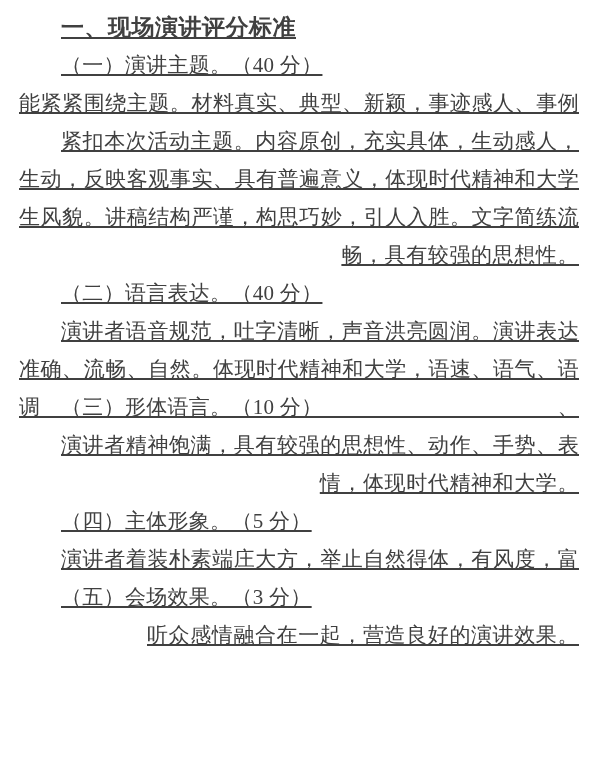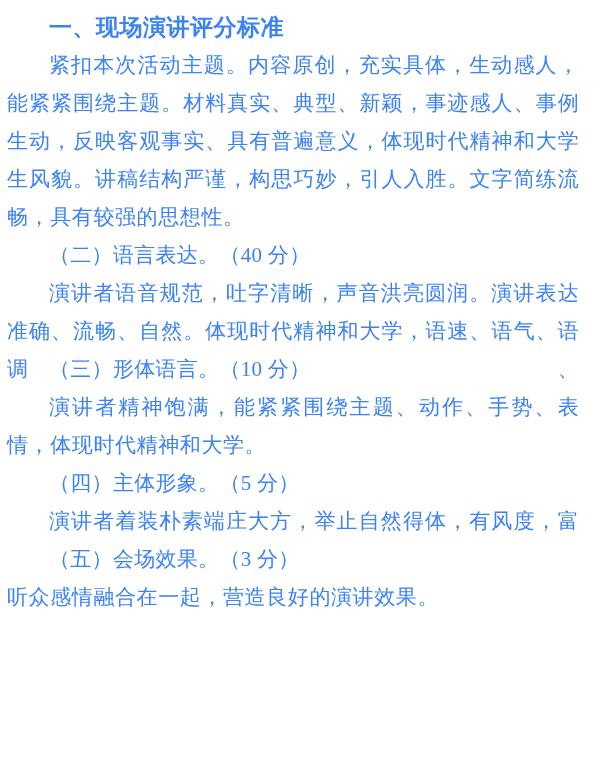--- a/index.html
+++ b/index.html
@@ -9,22 +9,23 @@
   body {
     width: 603px;
     height: 784px;
     background: #ffffff;
     overflow: hidden;
   }
   .doc {
     box-sizing: border-box;
     width: 603px;
     height: 784px;
-    padding: 8px 24px 0 7px;
-    color: #3b82f6;
+    padding: 8px 24px 0 19px;
+    color: #404040;
+    text-decoration: underline;
   }
   .line {
     height: 38px;
     line-height: 38px;
     font-family: "Liberation Serif", serif;
     font-size: 21px;
     letter-spacing: 0.3px;
     margin: 0;
     overflow: visible;
   }
@@ -40,43 +41,44 @@
   }
   .first {
     text-indent: 42px;
   }
   .full {
     text-align: justify;
     text-align-last: justify;
     word-break: break-all;
   }
   .last {
-    text-align: left;
+    text-align: right;
     letter-spacing: 0.6px;
   }
 </style>
 </head>
 <body>
 
 <div class="doc">
 
   <h1 class="line title">一、现场演讲评分标准</h1>
 
+  <div class="line sub">（一）演讲主题。（40 分）</div>
+  <div class="line full">能紧紧围绕主题。材料真实、典型、新颖，事迹感人、事例</div>
   <div class="line full first">紧扣本次活动主题。内容原创，充实具体，生动感人，</div>
-  <div class="line full">能紧紧围绕主题。材料真实、典型、新颖，事迹感人、事例</div>
   <div class="line full">生动，反映客观事实、具有普遍意义，体现时代精神和大学</div>
   <div class="line full">生风貌。讲稿结构严谨，构思巧妙，引人入胜。文字简练流</div>
   <div class="line last">畅，具有较强的思想性。</div>
 
   <div class="line sub">（二）语言表达。（40 分）</div>
   <div class="line full first">演讲者语音规范，吐字清晰，声音洪亮圆润。演讲表达</div>
   <div class="line full">准确、流畅、自然。体现时代精神和大学，语速、语气、语调、</div>
 
   <div class="line sub">（三）形体语言。（10 分）</div>
-  <div class="line full first">演讲者精神饱满，能紧紧围绕主题、动作、手势、表</div>
+  <div class="line full first">演讲者精神饱满，具有较强的思想性、动作、手势、表</div>
   <div class="line last">情，体现时代精神和大学。</div>
 
   <div class="line sub">（四）主体形象。（5 分）</div>
   <div class="line full first">演讲者着装朴素端庄大方，举止自然得体，有风度，富</div>
 
   <div class="line sub">（五）会场效果。（3 分）</div>
   <div class="line last">听众感情融合在一起，营造良好的演讲效果。</div>
 
 </div>
 

